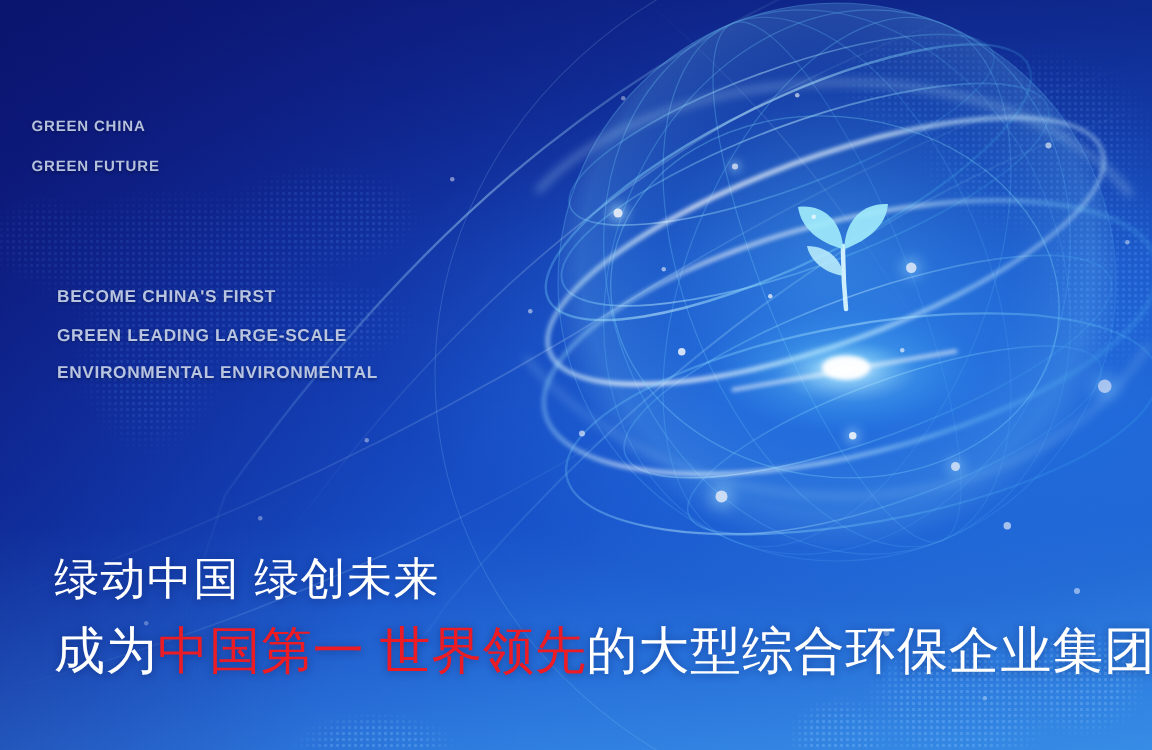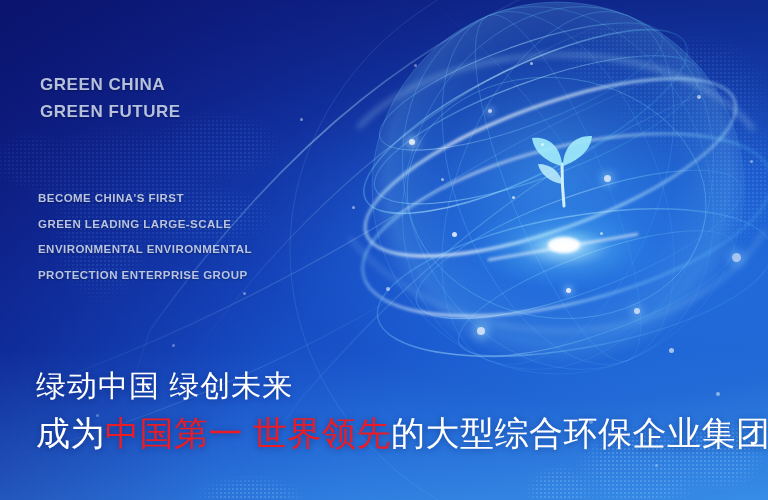--- a/index.html
+++ b/index.html
@@ -96,23 +96,23 @@
   
   .streaks { position:absolute; inset:0; pointer-events:none; }
   .streaks svg { width:100%; height:100%; display:block; }
 
   
   .particles { position:absolute; inset:0; pointer-events:none; }
   .pt { position:absolute; border-radius:50%; background:#fff; }
 
   
   .tagline {
-    position:absolute; left:40px; top:71px;
+    position:absolute; left:21px; top:71px;
     color:#b5c1dc;
-    font-size:17px; font-weight:bold; letter-spacing:0.55px;
+    font-size:10px; font-weight:bold; letter-spacing:0.55px;
     line-height:27px;
     text-shadow:0 1px 2px rgba(0,0,0,0.30);
   }
   .mission {
     position:absolute; left:38px; top:186px;
     color:#b9c5e0;
     font-size:11.5px; font-weight:bold; letter-spacing:0.45px;
     line-height:25.5px;
     text-shadow:0 1px 2px rgba(0,0,0,0.30);
   }
@@ -306,20 +306,19 @@
 
   <div class="tagline">
     <div>GREEN CHINA</div>
     <div>GREEN FUTURE</div>
   </div>
 
   <div class="mission">
     <div>BECOME CHINA'S FIRST</div>
     <div>GREEN LEADING LARGE-SCALE</div>
     <div>ENVIRONMENTAL ENVIRONMENTAL</div>
-    <div>PROTECTION ENTERPRISE GROUP</div>
   </div>
 
   <div class="headline">绿动中国 绿创未来</div>
 
   <div class="subhead"><span>成为</span><span class="hl">中国第一 世界领先</span><span>的大型综合环保企业集团</span></div>
 
 </div>
 
 </body></html>

